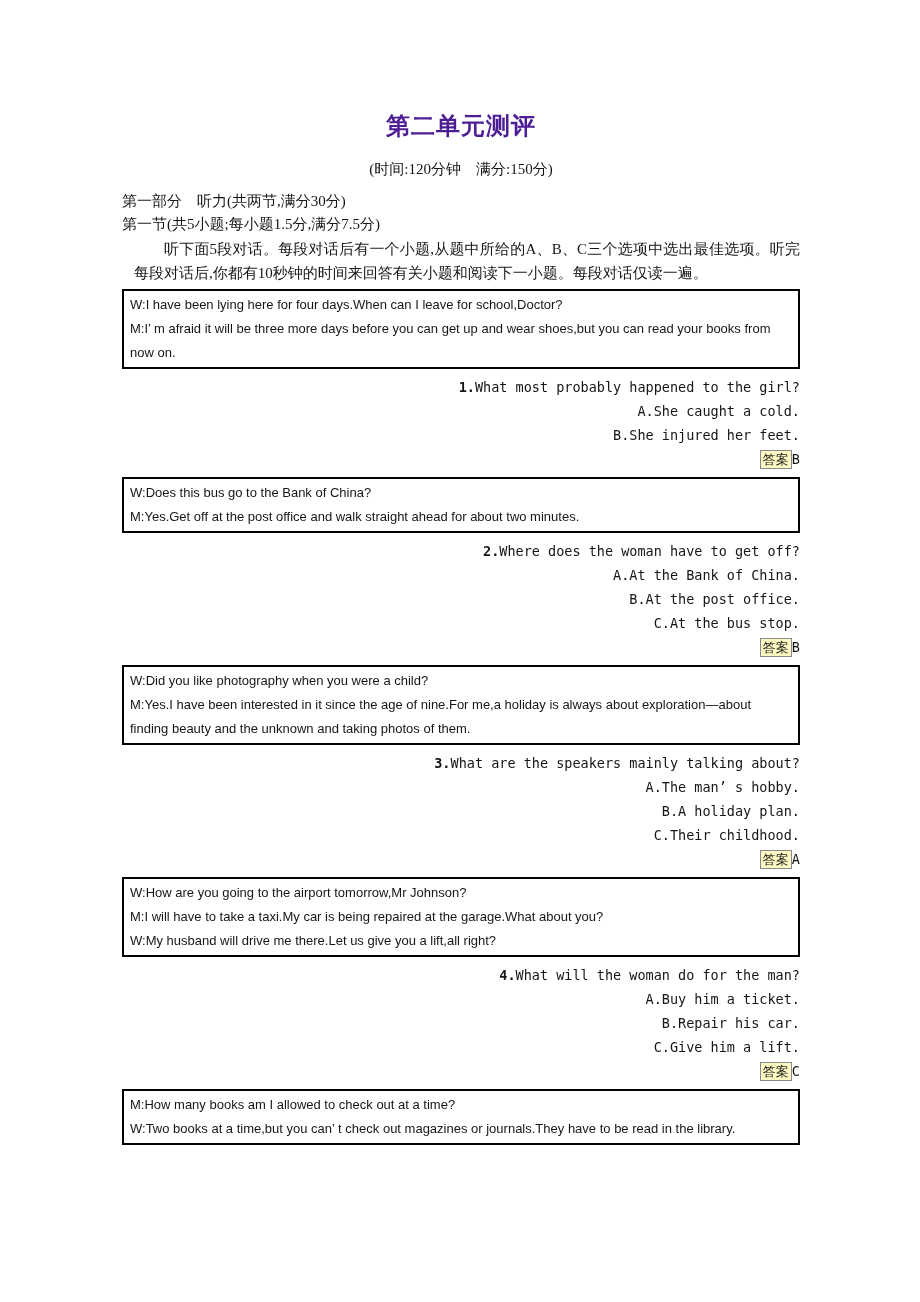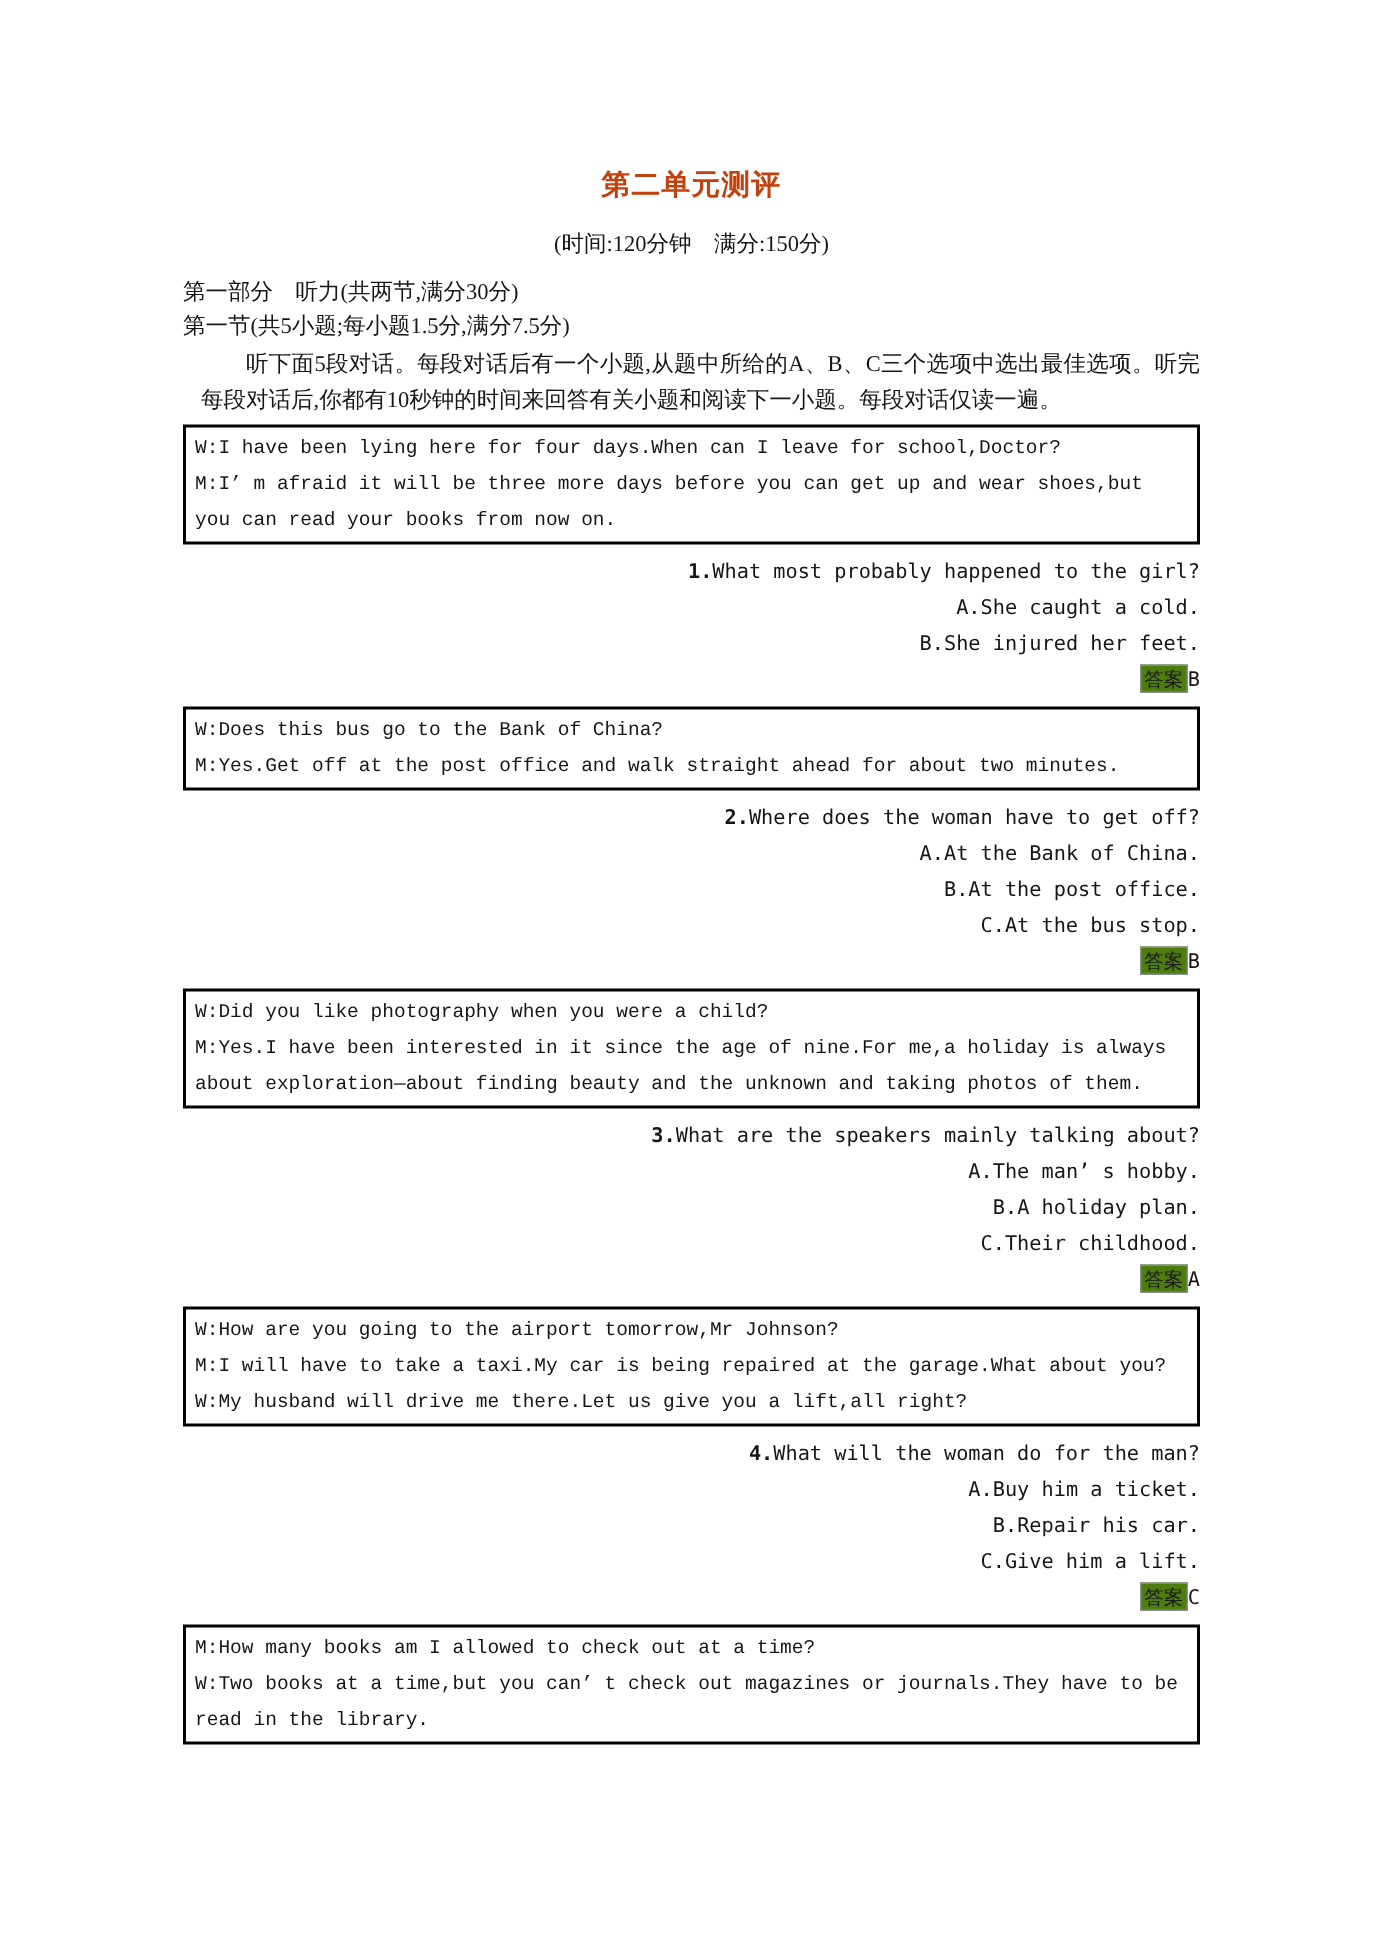--- a/index.html
+++ b/index.html
@@ -15,23 +15,23 @@
   }
   .page {
     position: relative;
     width: 920px;
     height: 1302px;
     padding: 110px 120px 20px 122px;
   }
   .title {
     margin: 0 0 16px 0;
     text-align: center;
-    font-size: 19px;
+    font-size: 24px;
     font-weight: 700;
-    color: #c2410c;
+    color: #4c1d95;
     letter-spacing: 1px;
   }
   .subtitle {
     margin: 0 0 10px 0;
     text-align: center;
     font-size: 15px;
     line-height: 22px;
   }
   .heading {
     margin: 0;
@@ -42,21 +42,21 @@
     margin: 1px 0 4px 12px;
     font-size: 15px;
     line-height: 24px;
     text-indent: 2em;
     text-align: justify;
   }
   .dialogue-box {
     border: 2px solid #000000;
     padding: 2px 6px;
     margin: 0 0 6px 0;
-    font-family: Liberation Mono, monospace;
+    font-family: Liberation Sans, sans-serif;
     font-size: 13px;
     line-height: 24px;
   }
   .dialogue-box p { margin: 0; }
   .qa {
     margin: 0 0 6px 0;
     padding-left: 8px;
     font-family: "DejaVu Sans Mono", "Liberation Mono", monospace;
     font-size: 13.5px;
     line-height: 24px;
@@ -65,21 +65,21 @@
   .qa p { margin: 0; }
   .qnum { font-weight: 700; }
   .answer-row { }
   .answer-chip {
     display: inline-block;
     font-family: "Liberation Serif", "DejaVu Serif", serif;
     font-size: 13px;
     line-height: 17px;
     padding: 0 2px;
     border: 1px solid #8a8a8a;
-    background: #4d7c0f;
+    background: #fef9c3;
     color: #1a1a1a;
   }
   .answer-value { font-family: "DejaVu Sans Mono", "Liberation Mono", monospace; }
 </style>
 </head>
 <body>
 
 <div class="page">
 
   <h1 class="title">第二单元测评</h1>

